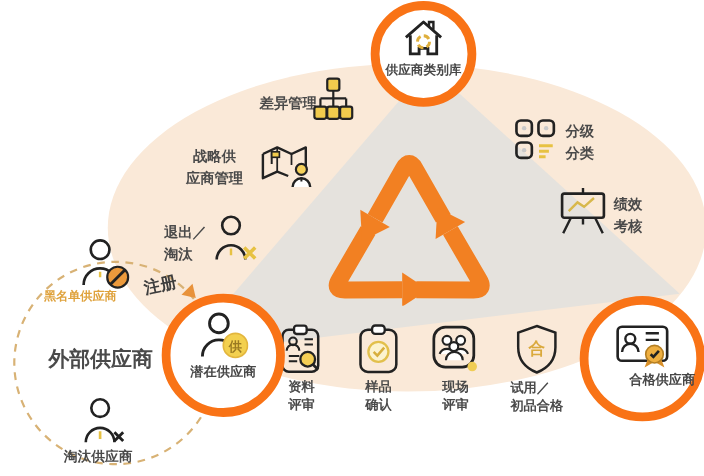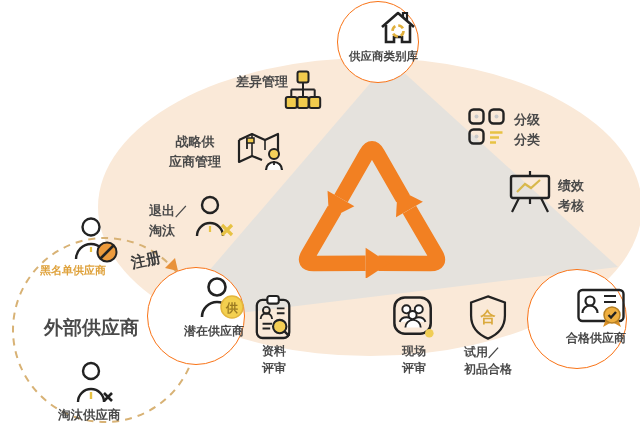--- a/index.html
+++ b/index.html
@@ -8,22 +8,22 @@
   .abs{position:absolute;}
   
   .bg-ellipse{left:98px;top:58px;width:544px;height:298px;border-radius:50%;background:#FAE9D8;}
   .bg-triangle{left:165px;top:60px;width:453px;height:262px;background:#E5E2DD;
                clip-path:polygon(49.7% 0%,0% 100%,100% 79%);}
   
   .lbl{font-weight:bold;font-size:13px;line-height:1.5;white-space:pre-line;color:#4a4a4a;}
   .lbl-sm{font-size:12px;line-height:1.35;}
   .orange-lbl{color:#DFA23C;}
   
-  .node-circle{border-radius:50%;background:#fff;border:1px solid #f97316;z-index:6;
-               display:flex;flex-direction:column;align-items:flex-end;}
+  .node-circle{border-radius:50%;background:#fff;border:8px solid #f97316;z-index:6;
+               display:flex;flex-direction:column;align-items:center;}
   .node-label{font-weight:bold;font-size:12px;white-space:nowrap;color:#474747;}
   
   .step{display:flex;flex-direction:column;align-items:center;z-index:4;}
   .step .lbl{font-size:12px;line-height:1.4;text-align:left;margin-top:3px;}
   .rot{transform:rotate(-12deg);font-size:15px;color:#3d3d3d;}
   svg{display:block;}
 </style>
 </head>
 <body>
 
@@ -63,21 +63,21 @@
   <div class="abs node-circle" style="left:337px;top:1px;width:80px;height:80px;">
     <svg style="margin-top:7px" width="40" height="38" viewBox="0 0 40 38">
       <path d="M25 8 V4 H29 V11" fill="none" stroke="#222" stroke-width="2.2"></path>
       <path d="M4 18 L20 4 L36 18" fill="none" stroke="#222" stroke-width="2.6" stroke-linejoin="round"></path>
       <path d="M8 16 V33 H16 V28 H24 V33 H32 V16" fill="none" stroke="#222" stroke-width="2.6"></path>
       <circle cx="20" cy="22" r="5.5" fill="none" stroke="#DFAF3C" stroke-width="2.6" stroke-dasharray="5.5 3"></circle>
     </svg>
     <div class="node-label" style="font-size:11.5px;margin-top:2px;">供应商类别库</div>
   </div>
 
-  <div class="abs lbl" style="left:236px;top:72px;">差异管理</div>
+  <div class="abs lbl" style="left:236px;top:84px;">差异管理</div>
   <svg class="abs" style="left:284px;top:70px;" width="38" height="40" viewBox="0 0 36 40">
     <g stroke="#222" stroke-width="2" fill="#F1CB4D">
       <rect x="12.5" y="1.5" width="11" height="11" rx="2"></rect>
       <rect x="0.8" y="27" width="11" height="11" rx="2"></rect>
       <rect x="12.5" y="27" width="11" height="11" rx="2"></rect>
       <rect x="24.2" y="27" width="11" height="11" rx="2"></rect>
     </g>
     <g stroke="#222" stroke-width="2" fill="none">
       <path d="M18 12.5 V19.5 M6.3 19.5 H29.7 M6.3 19.5 V27 M18 19.5 V27 M29.7 19.5 V27"></path>
     </g>
@@ -169,20 +169,30 @@
       <circle cx="14" cy="17" r="3.6" fill="none" stroke="#222" stroke-width="2"></circle>
       <path d="M8 26 a6 6 0 0 1 12 0" fill="none" stroke="#222" stroke-width="2"></path>
       <path d="M25 15 H33 M25 20 H33 M10 31 H20 M10 36 H18" stroke="#222" stroke-width="2"></path>
       <circle cx="28" cy="34" r="7" fill="#F5CE55" stroke="#222" stroke-width="2.2"></circle>
       <path d="M33 39 L38 44" stroke="#222" stroke-width="2.6"></path>
     </svg>
     <div class="lbl">资料
 评审</div>
   </div>
 
+  <div class="abs step" style="left:312px;top:294px;width:64px;">
+    <svg width="40" height="46" viewBox="0 0 40 48">
+      <rect x="3" y="6" width="34" height="40" rx="7" fill="none" stroke="#222" stroke-width="2.4"></rect>
+      <rect x="14" y="2" width="12" height="8" rx="3" fill="#fff" stroke="#222" stroke-width="2.2"></rect>
+      <circle cx="20" cy="27" r="9.5" fill="#FCF3CF" stroke="#E2C04C" stroke-width="2.2"></circle>
+      <path d="M15.5 27 l3.5 3.5 l6.5 -7.5" fill="none" stroke="#D8AF3E" stroke-width="2.4"></path>
+    </svg>
+    <div class="lbl">样品
+确认</div>
+  </div>
 
   <div class="abs step" style="left:382px;top:294px;width:64px;">
     <svg width="44" height="46" viewBox="0 0 46 46">
       <rect x="2.5" y="2.5" width="38" height="38" rx="11" fill="none" stroke="#222" stroke-width="2.6"></rect>
       <g stroke="#222" stroke-width="2" fill="#fff">
         <circle cx="15" cy="15" r="4.2"></circle>
           <circle cx="28" cy="15" r="4.2"></circle>
         <path d="M8 28 a7.5 7.5 0 0 1 14 0 M21 28 a7.5 7.5 0 0 1 14 0"></path>
         <circle cx="21.5" cy="21" r="4.2"></circle>
         <path d="M14 34 a8 8 0 0 1 16 0"></path>

